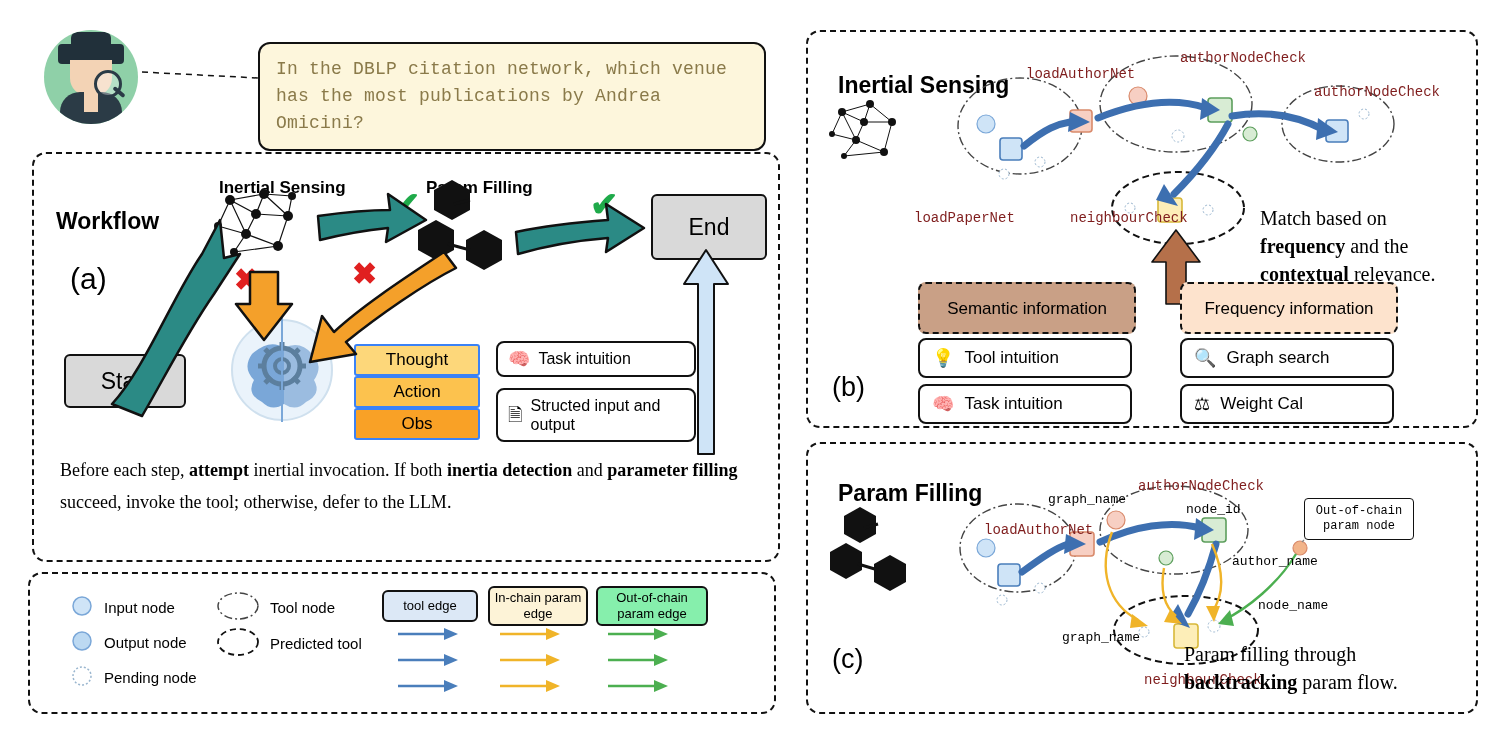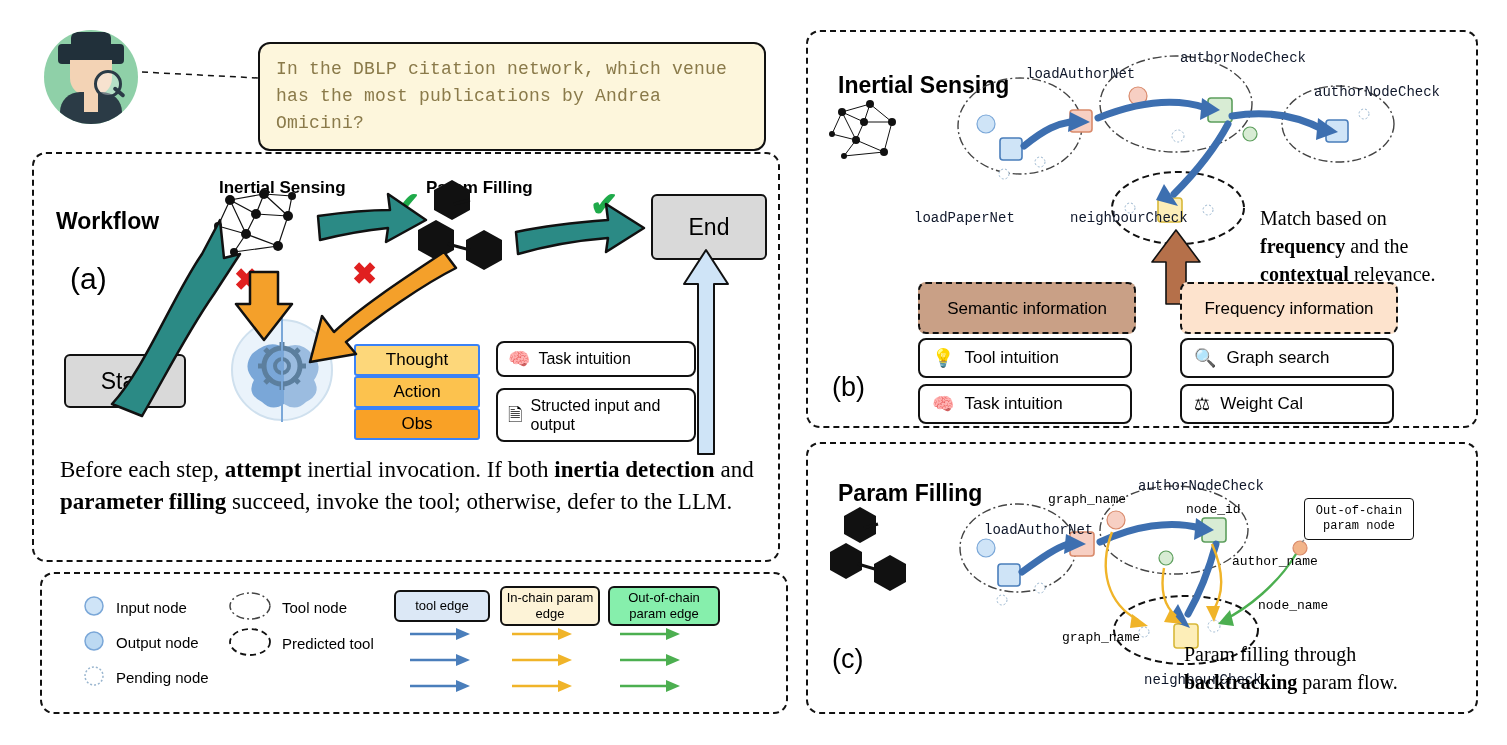--- a/index.html
+++ b/index.html
@@ -165,37 +165,37 @@
     display: flex; align-items: center;
     padding: 0 10px;
     font-size: 16px; color: #000;
     box-sizing: border-box;
   }
   #task-intuition-card { left: 462px; top: 187px; width: 200px; height: 36px; }
   #structed-card { left: 462px; top: 234px; width: 200px; height: 54px; line-height: 19px; }
   #para-a {
     position: absolute; left: 26px; top: 300px; width: 700px;
     font-family: "Liberation Serif", serif;
-    font-size: 23px; line-height: 32px; color: #000;
+    font-size: 18px; line-height: 32px; color: #000;
   }
   
-  #panel-legend { left: 40px; top: 572px; width: 748px; height: 142px; text-decoration: underline; }
+  #panel-legend { left: 28px; top: 572px; width: 748px; height: 142px; text-decoration: underline; }
   .leg-row { position: absolute; font-size: 15px; color: #000; }
   .leg-chip {
     position: absolute; border: 2px solid #111; border-radius: 6px;
     font-size: 13px; text-align: center; line-height: 16px;
     display: flex; align-items: center; justify-content: center;
     box-sizing: border-box; color: #000;
   }
   
   #panel-b { left: 806px; top: 30px; width: 672px; height: 398px; }
   #b-title { position: absolute; left: 30px; top: 40px; font-size: 23px; font-weight: bold; }
   #label-b { position: absolute; left: 24px; top: 340px; font-size: 27px; }
   .tool-label {
-    position: absolute; font-size: 14px; color: #0f172a;
+    position: absolute; font-size: 14px; color: #7f1d1d;
     font-family: "Liberation Mono", monospace;
   }
   #b-text {
     position: absolute; left: 452px; top: 172px; width: 200px;
     font-family: "Liberation Serif", serif;
     font-size: 20px; line-height: 28px; color: #000;
   }
   .head-box {
     position: absolute; border: 2px dashed #111; border-radius: 8px;
     display: flex; align-items: center; justify-content: center;

